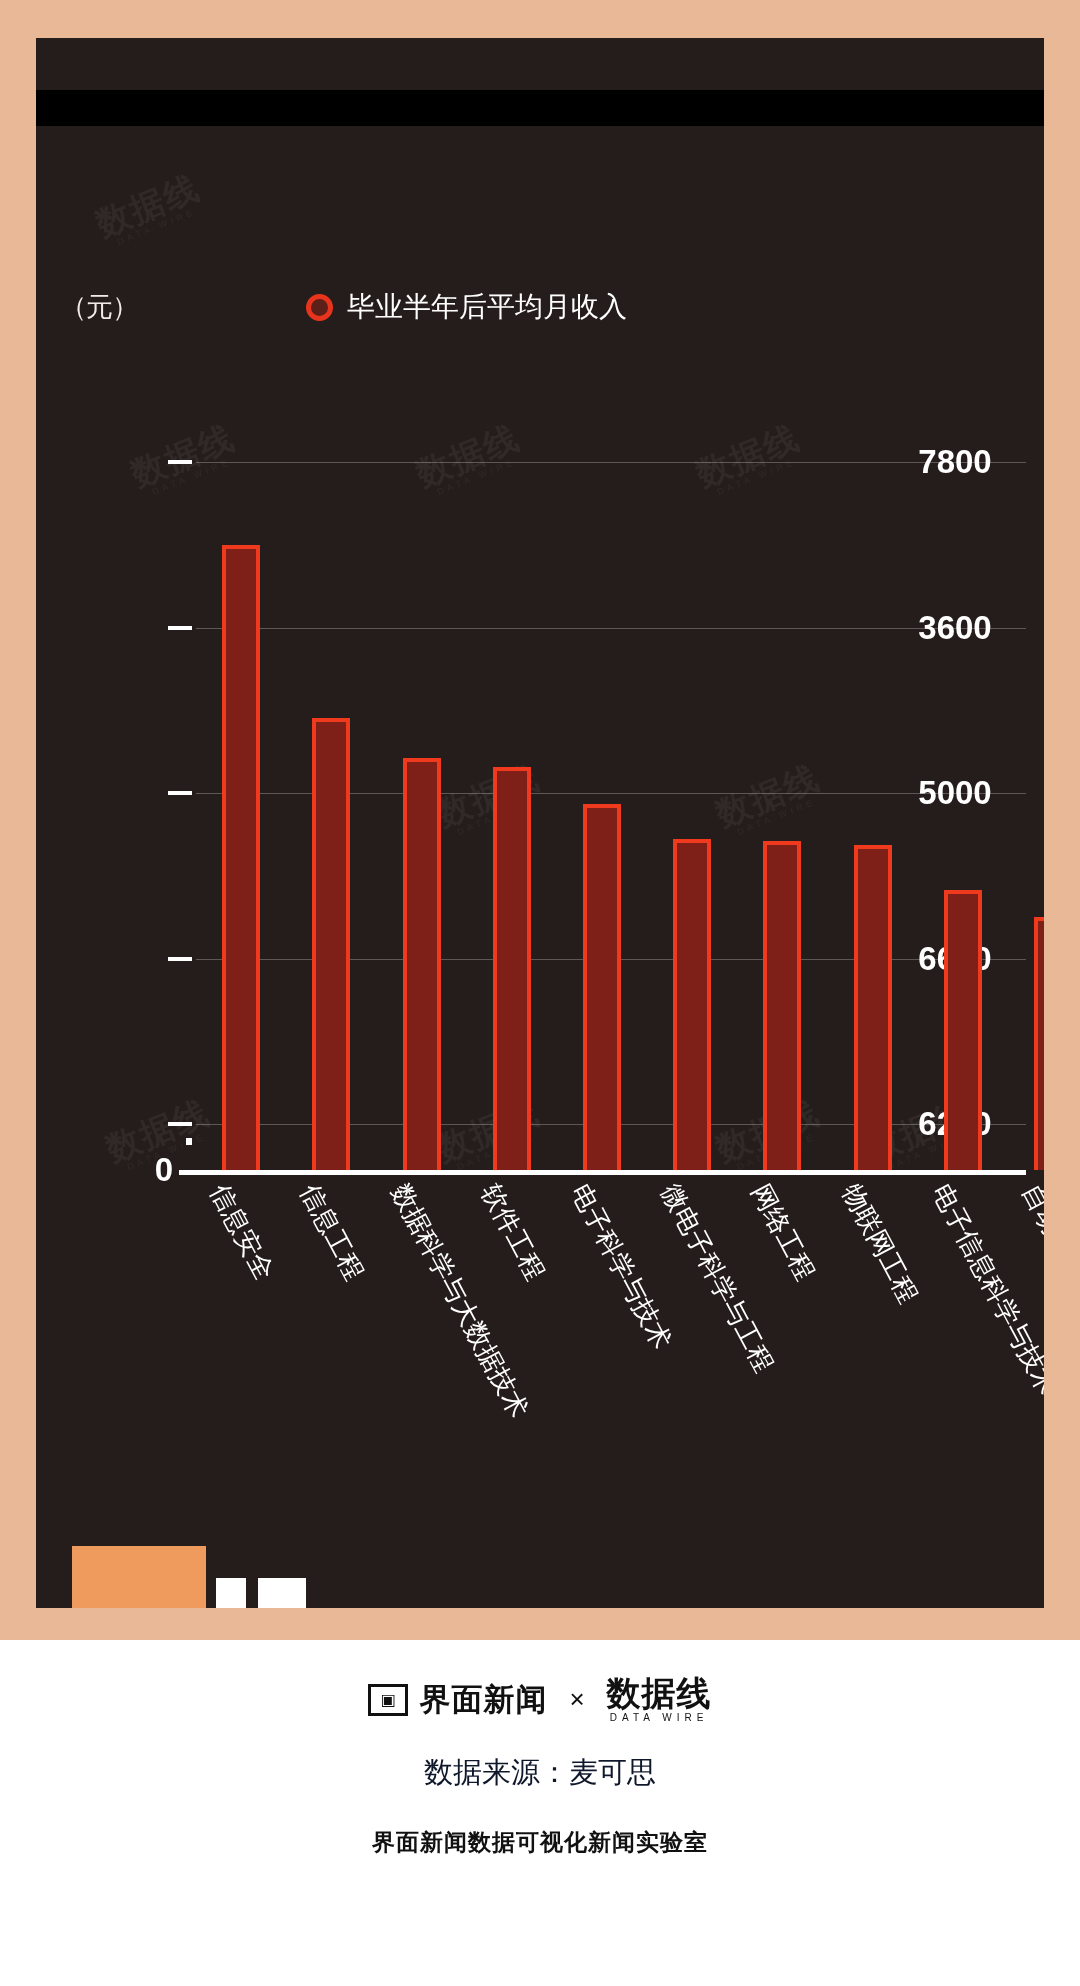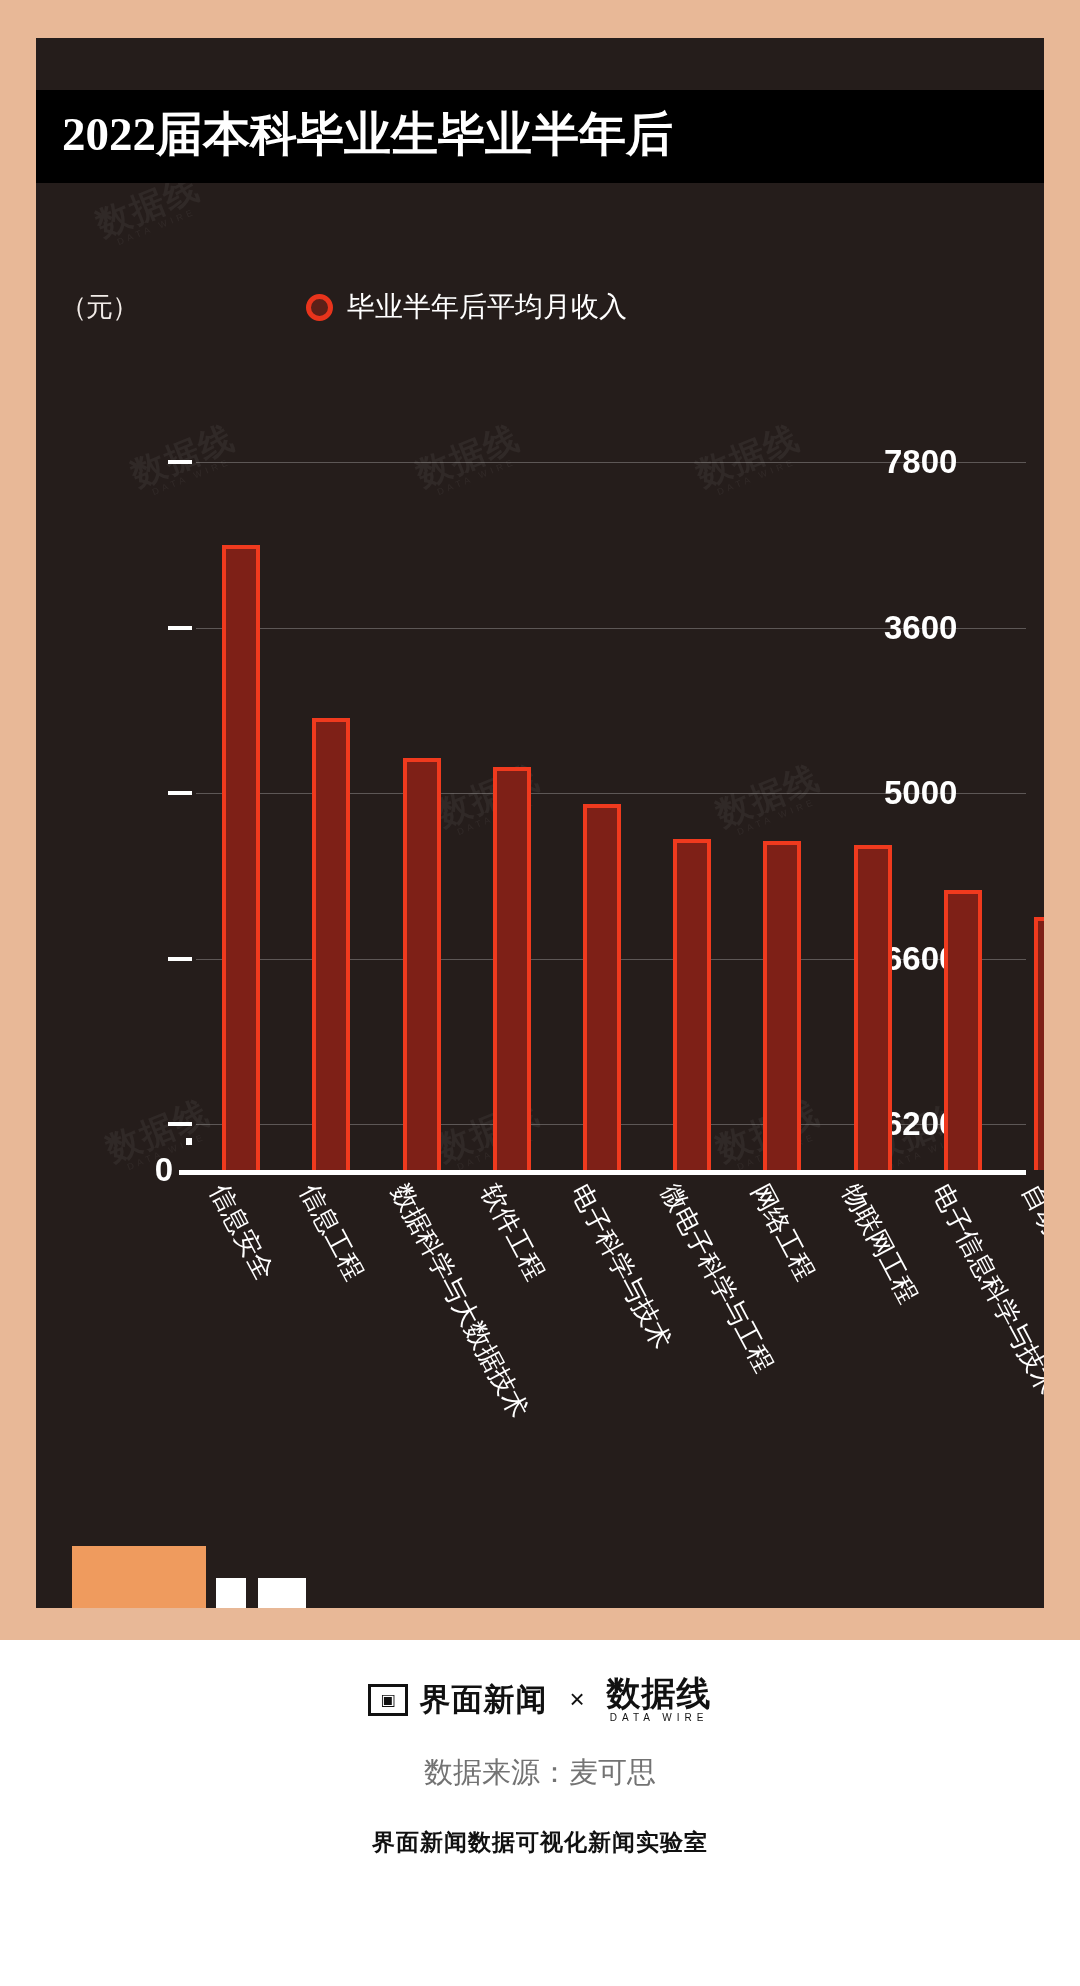--- a/index.html
+++ b/index.html
@@ -106,21 +106,21 @@
     position: absolute;
     left: 160px; right: 18px;
     height: 1px;
     background: rgba(255,255,255,0.26);
   }
   .tick-label {
     position: absolute;
     right: 0;
     width: 160px;
     padding-right: 18px;
-    text-align: left;
+    text-align: center;
     color: #ffffff;
     font-size: 33px;
     font-weight: 700;
     transform: translateY(-50%);
     white-space: nowrap;
   }
   .tick-dash {
     position: absolute;
     width: 24px; height: 4px;
     background: #ffffff;
@@ -266,21 +266,21 @@
   }
   .brand-logo2 small {
     display: block;
     font-size: 10px;
     letter-spacing: 5px;
     font-weight: 400;
     margin-top: 3px;
   }
   .source {
     font-size: 29px;
-    color: #737373;
+    color: #0f172a;
     margin-bottom: 34px;
   }
   .lab {
     font-size: 23px;
     font-weight: 700;
     color: #111111;
     letter-spacing: 1px;
   }
 </style>
 </head>
@@ -316,21 +316,20 @@
         <span>数据线</span><small>DATA WIRE</small>
       </div>
       <div class="wm" style="left:680px; top:1075px;">
         <span>数据线</span><small>DATA WIRE</small>
       </div>
       <div class="wm" style="left:830px; top:1075px;">
         <span>数据线</span><small>DATA WIRE</small>
       </div>
 
       <div class="title-band">
-        <div class="tline">2022届本科毕业生毕业半年后</div>
       </div>
 
       <div class="meta-row">
         <div class="unit">（元）</div>
         <div class="legend">
           <div class="legend-dot"></div>
           <div class="legend-label">毕业半年后平均月收入</div>
         </div>
       </div>
 

